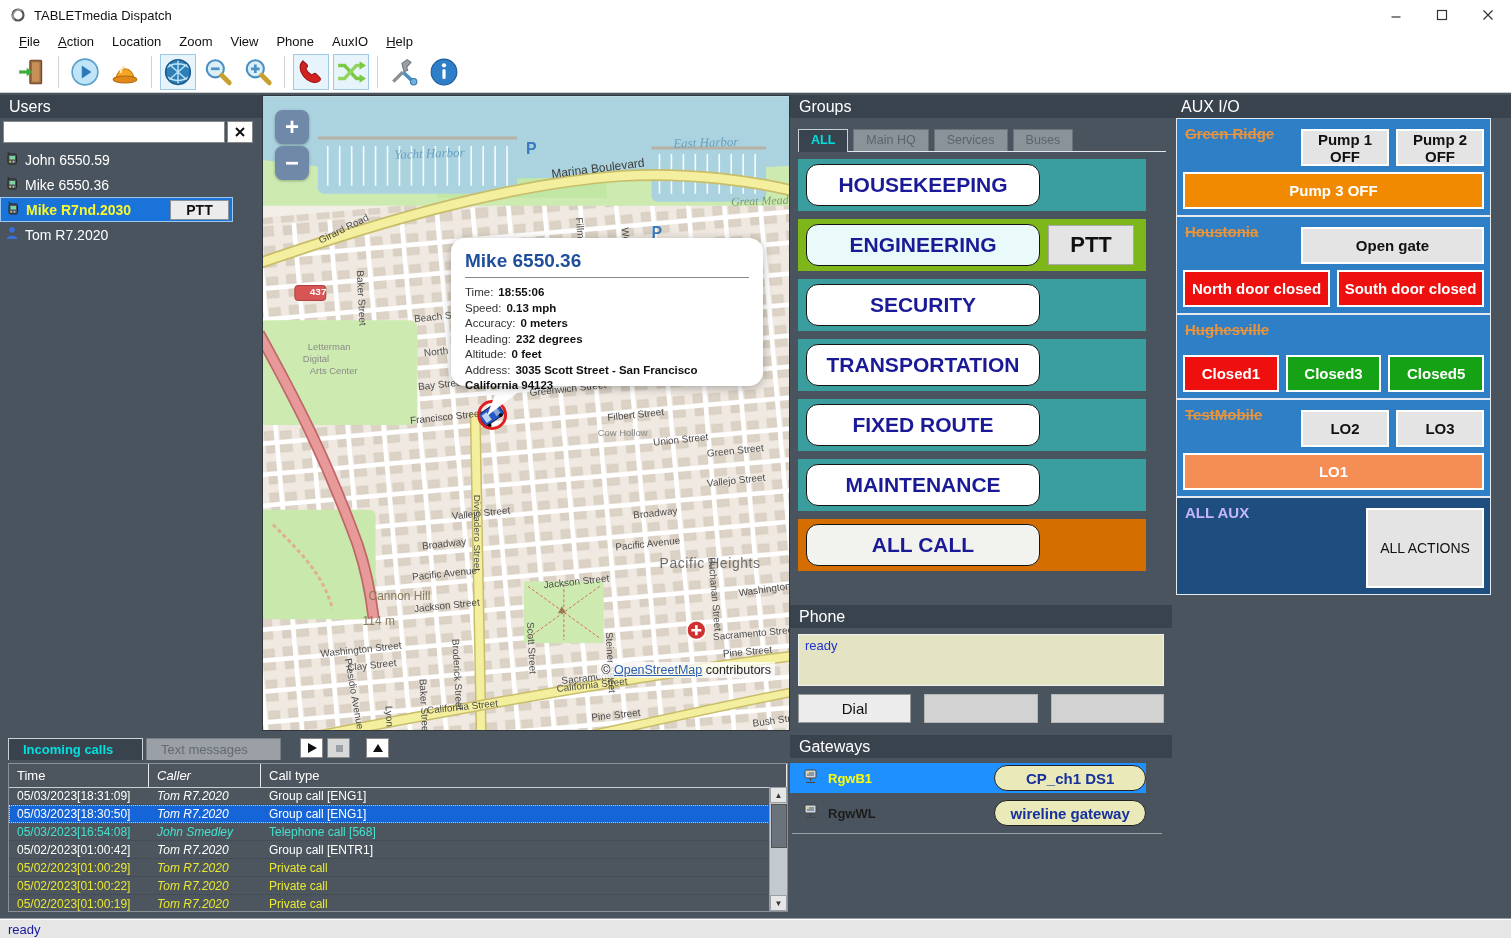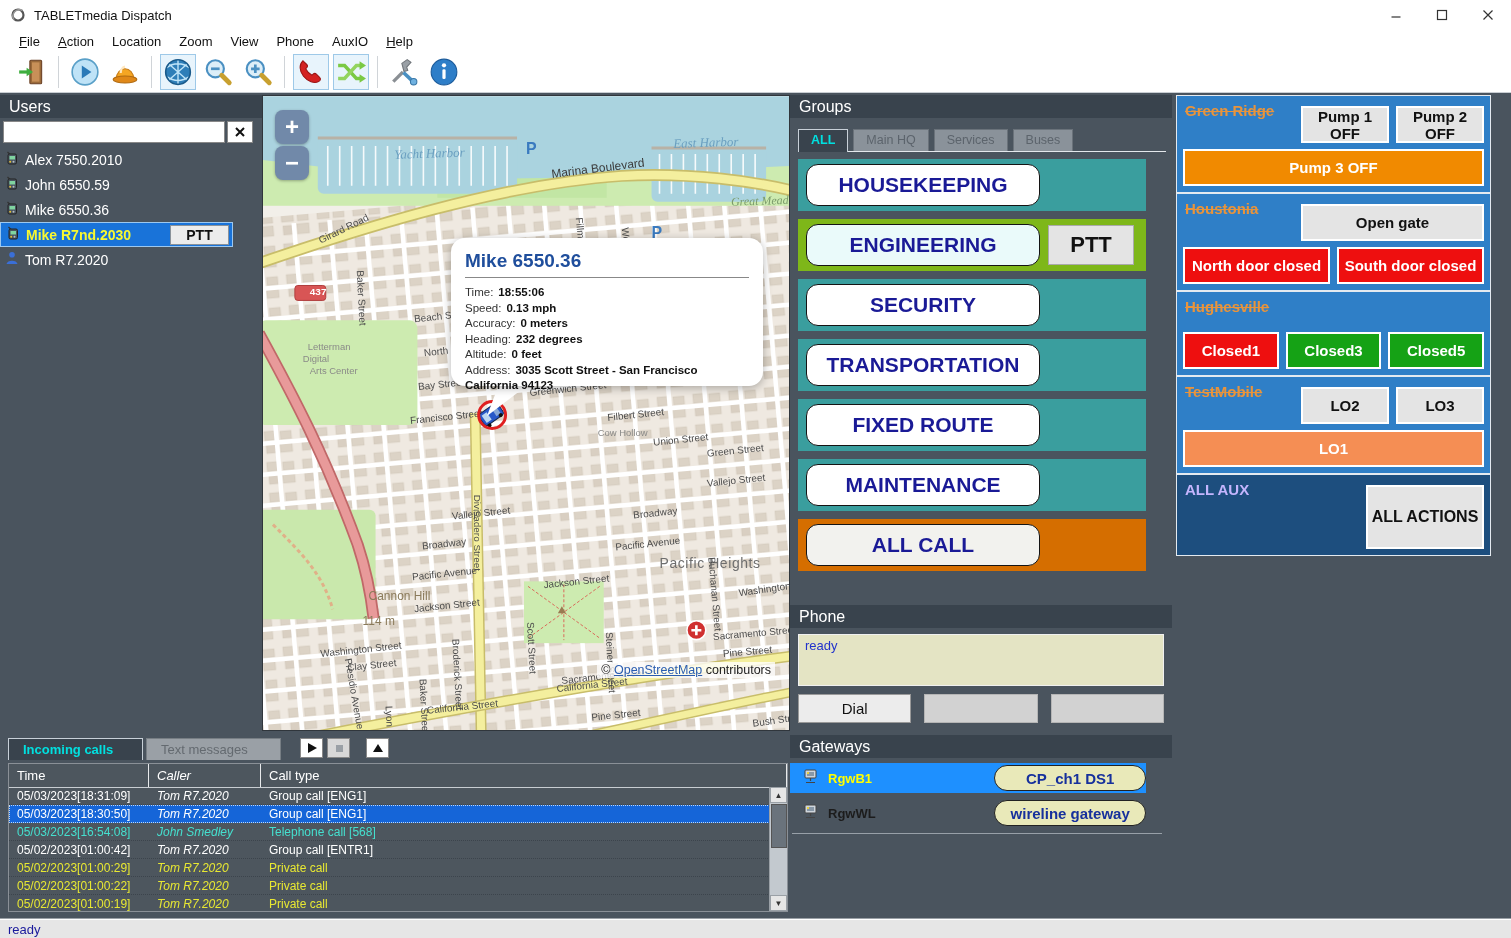--- a/index.html
+++ b/index.html
@@ -118,21 +118,21 @@
   .aux-row{display:flex;gap:7px;margin-top:6px;}
   .aux-row.indent{margin-left:118px;}
   .aux-row.ownline{margin-top:36px;}
   .aux-row.end{justify-content:flex-end;}
   .aux-btn{flex:1;height:37px;display:flex;align-items:center;justify-content:center;font-weight:bold;font-size:15px;border:2px solid #fff;cursor:pointer;box-sizing:border-box;padding:0;}
   .aux-btn.gray{background:#e4e4e4;color:#111;}
   .aux-btn.orange{background:#f18a00;color:#fff;}
   .aux-btn.red{background:#ee0f0f;color:#fff;}
   .aux-btn.green{background:#15a215;color:#fff;text-align:center;}
   .aux-btn.salmon{background:#f58e54;color:#fff;}
-  .aux-btn.big{flex:0 0 118px;height:64px;font-size:16px;font-weight:bold;}
+  .aux-btn.big{flex:0 0 118px;height:80px;font-size:14px;font-weight:normal;}
 
   
   .calls-panel{position:absolute;left:0;top:736px;width:790px;height:182px;background:#4a545e;}
   .calls-tabs{display:flex;align-items:flex-end;height:24px;padding-left:8px;}
   .ctab{font-size:13px;padding:3px 14px;margin-right:3px;background:#9aa0a6;color:#646a70;border:1px solid #777e84;border-bottom:0;cursor:pointer;min-width:105px;text-align:left;}
   .ctab.active{background:#39434d;color:#00e0e0;font-weight:bold;border-color:#c8d0d8;}
   .transport{position:absolute;left:300px;top:2px;display:flex;gap:4px;}
   .tbtn{width:23px;height:20px;background:#fff;border:1px solid #888;cursor:pointer;display:flex;align-items:center;justify-content:center;padding:0;}
   .tbtn.dim{background:#d8d8d8;}
   .tbtn svg{width:12px;height:12px;}
@@ -289,30 +289,20 @@
     <div class="panel-header">Users</div>
     <div class="search-row">
       <input class="user-search" value="" style="">
       <button class="clear-btn">
         <svg viewBox="0 0 10 10" width="10" height="10">
             <path d="M1 1l8 8M9 1l-8 8" stroke="#111" stroke-width="2"></path>
           </svg>
       </button>
     </div>
     <div id="user-list">
-        <div class="user-row">
-          <span><svg viewBox="0 0 16 16">
-              <path d="M3.5 2L6 4.5" stroke="#333" stroke-width="1.2"></path>
-              <rect x="4" y="4" width="8.5" height="10" rx="1.5" fill="#4a5560" stroke="#222"></rect>
-              <rect x="5.5" y="6" width="5.5" height="3.5" fill="#7fd4a0"></rect>
-              <circle cx="6.2" cy="11.8" r="1" fill="#e8c030"></circle>
-              <circle cx="9.5" cy="11.8" r="1" fill="#b8bec4"></circle>
-            </svg></span>
-          <span>Alex 7550.2010</span>
-        </div>
         <div class="user-row">
           <span><svg viewBox="0 0 16 16">
               <path d="M3.5 2L6 4.5" stroke="#333" stroke-width="1.2"></path>
               <rect x="4" y="4" width="8.5" height="10" rx="1.5" fill="#4a5560" stroke="#222"></rect>
               <rect x="5.5" y="6" width="5.5" height="3.5" fill="#7fd4a0"></rect>
               <circle cx="6.2" cy="11.8" r="1" fill="#e8c030"></circle>
               <circle cx="9.5" cy="11.8" r="1" fill="#b8bec4"></circle>
             </svg></span>
           <span>John 6550.59</span>
         </div>
@@ -595,20 +585,21 @@
               <path d="M8.5 11v3M4 15.5h9" stroke="#444" stroke-width="1.2"></path>
             </svg></span>
           <span class="gw-name">RgwWL</span>
           <button class="gw-btn">wireline gateway</button>
         </div>
       </div>
     <div class="gw-sep"></div>
   </div>
 
   <div class="aux-panel">
+    <div class="panel-header">AUX I/O</div>
     <div id="aux-sections">
         <div class="aux-section blue">
           <div class="aux-label">Green Ridge</div>
           <div class="aux-row indent">
             <button class="aux-btn gray">Pump 1 OFF</button>
             <button class="aux-btn gray">Pump 2 OFF</button>
           </div>
           <div class="aux-row">
             <button class="aux-btn orange">Pump 3 OFF</button>
           </div>

